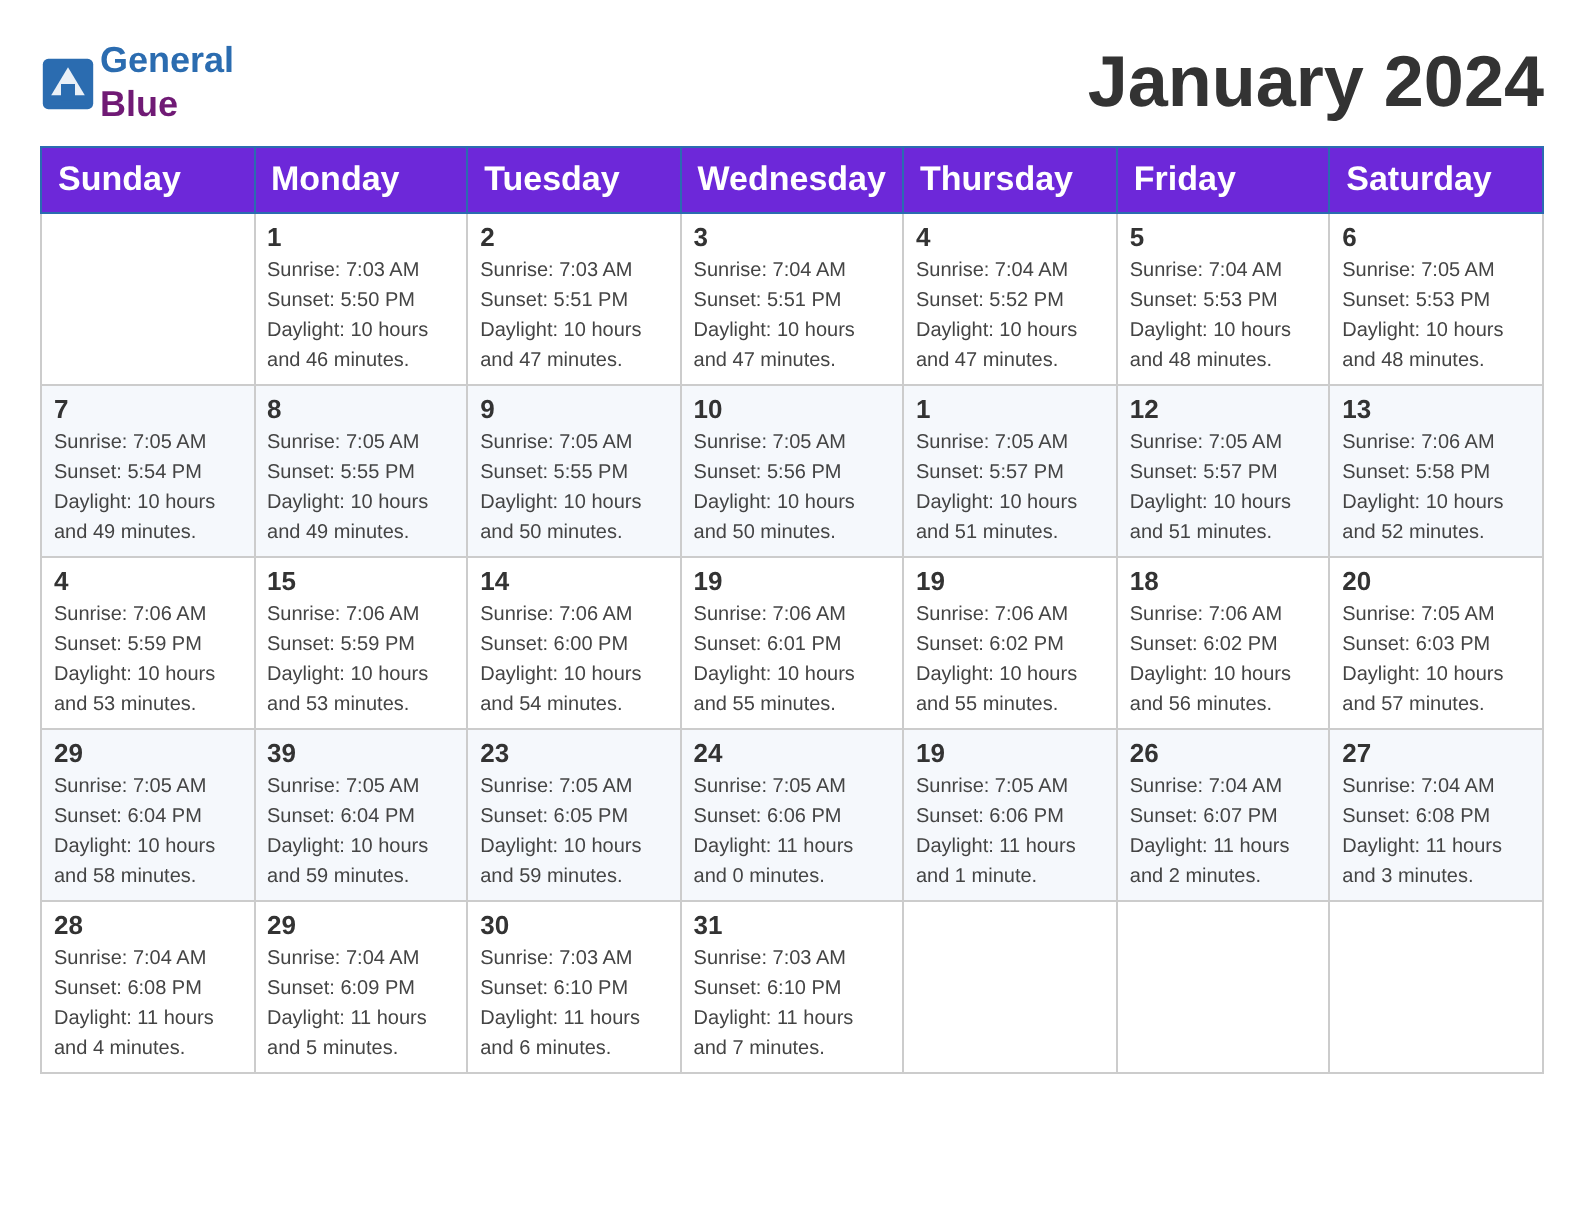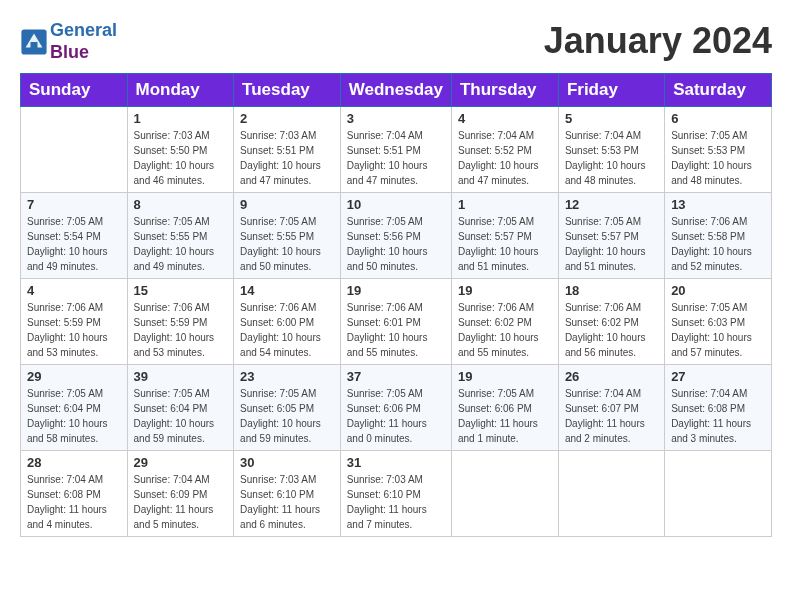--- a/index.html
+++ b/index.html
@@ -217,21 +217,21 @@
         </td>
         <td>
           <span class="day-number">39</span>
           <div class="day-info">Sunrise: 7:05 AM<br>Sunset: 6:04 PM<br>Daylight: 10 hours and 59 minutes.</div>
         </td>
         <td>
           <span class="day-number">23</span>
           <div class="day-info">Sunrise: 7:05 AM<br>Sunset: 6:05 PM<br>Daylight: 10 hours and 59 minutes.</div>
         </td>
         <td>
-          <span class="day-number">37</span>
+          <span class="day-number">24</span>
           <div class="day-info">Sunrise: 7:05 AM<br>Sunset: 6:06 PM<br>Daylight: 11 hours and 0 minutes.</div>
         </td>
         <td>
           <span class="day-number">19</span>
           <div class="day-info">Sunrise: 7:05 AM<br>Sunset: 6:06 PM<br>Daylight: 11 hours and 1 minute.</div>
         </td>
         <td>
           <span class="day-number">26</span>
           <div class="day-info">Sunrise: 7:04 AM<br>Sunset: 6:07 PM<br>Daylight: 11 hours and 2 minutes.</div>
         </td>

